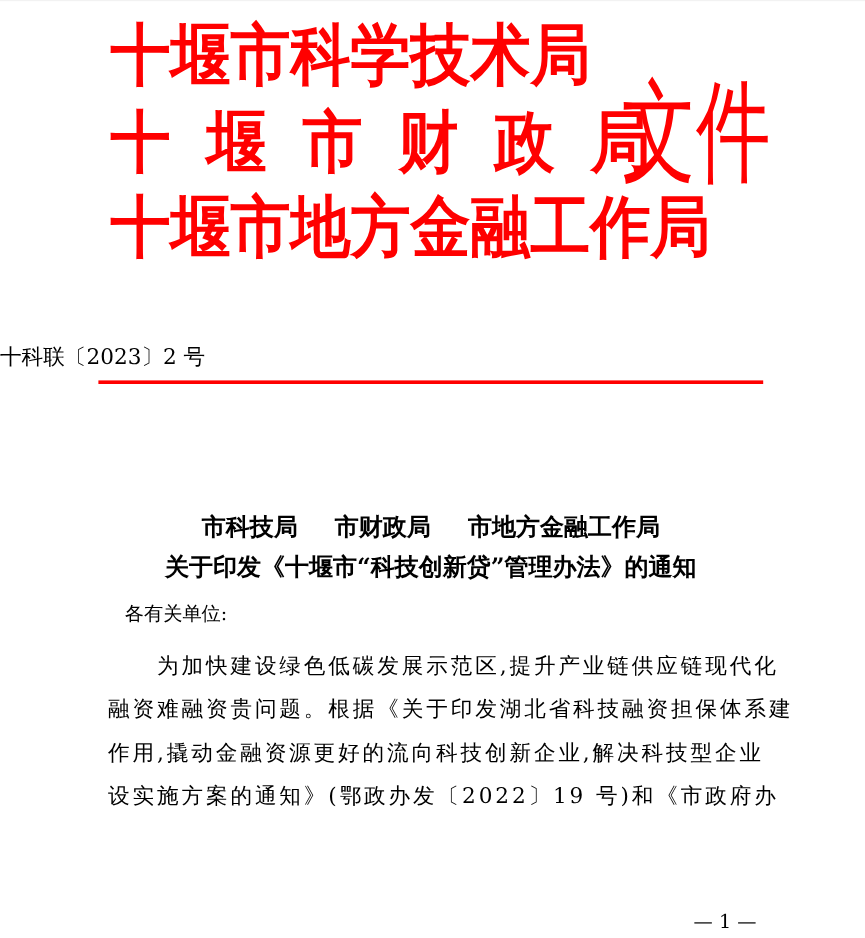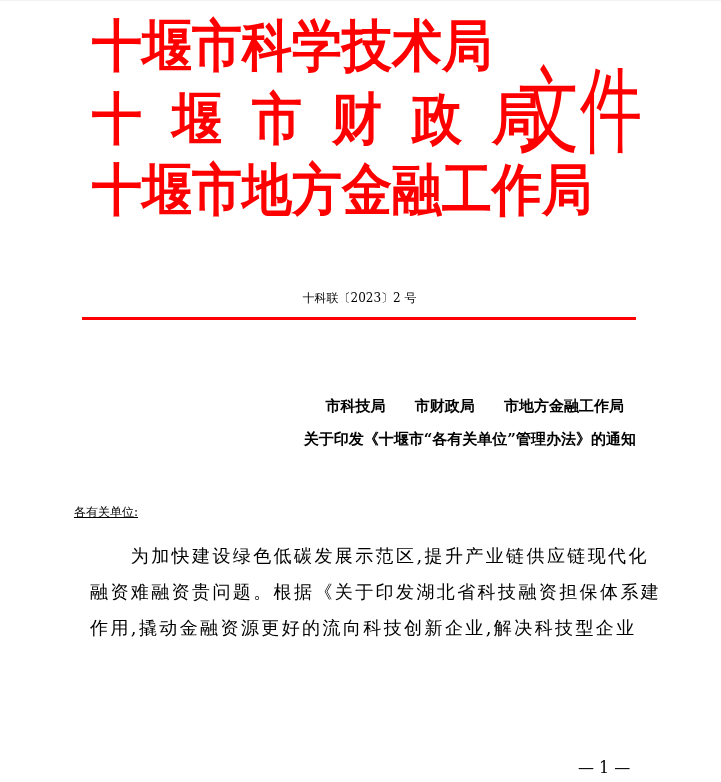--- a/index.html
+++ b/index.html
@@ -17,32 +17,32 @@
     .hdr-1 { top: 12px; letter-spacing: 0px; transform: scaleY(1.12); }
     .hdr-2 { top: 85px; letter-spacing: 30px; transform: scaleY(1.12); }
     .hdr-3 { top: 156px; letter-spacing: 0px; transform: scaleY(1.12); }
     .hdr-suffix {
       position: absolute; left: 518px; top: 58px; color: #ff0000;
       font-family: "DejaVu Serif", "Liberation Serif", serif;
       font-size: 62px; line-height: 70px; white-space: nowrap;
       transform: scaleY(1.5); transform-origin: left top;
     }
     .docnum {
-      position: absolute; left: 0; width: 719px; top: 287px; text-align: center;
-      font-size: 12px; line-height: 22px;
+      position: absolute; left: 0; width: 719px; top: 287px; text-align: left;
+      font-size: 18px; line-height: 22px;
     }
     .redrule { position: absolute; left: 82px; top: 317px; width: 554px; height: 3px; background: #ff0000; }
     .title {
-      position: absolute; left: 82px; width: 554px; text-align: right; font-weight: bold;
-      font-size: 15px; line-height: 28px; white-space: nowrap;
+      position: absolute; left: 82px; width: 554px; text-align: center; font-weight: bold;
+      font-size: 20px; line-height: 28px; white-space: nowrap; margin-top: 33px;
     }
     .title-1 { top: 392px; }
     .title-2 { top: 425px; }
     .title-1 span { margin: 0 12px; }
-    .salutation { position: absolute; left: 74px; top: 500px; font-size: 12px; line-height: 24px; text-decoration: underline; }
+    .salutation { position: absolute; left: 104px; top: 500px; font-size: 16px; line-height: 24px; }
     .para {
       position: absolute; left: 90px; top: 538px; width: 540px;
       font-size: 18px; line-height: 36px; letter-spacing: 2.4px;
       text-align: justify;
     }
     .para .line { display: block; white-space: nowrap; height: 36px; }
     .pagenum { position: absolute; left: 578px; top: 758px; font-size: 16px; line-height: 20px; white-space: nowrap; }
   </style>
 </head>
 <body>
@@ -55,23 +55,24 @@
 <div class="hdr-suffix">文件</div>
 
 <div class="docnum">十科联〔2023〕2 号</div>
 <div class="redrule"></div>
 
 <div class="title title-1">
   <span>市科技局</span>
   <span>市财政局</span>
   <span>市地方金融工作局</span>
 </div>
-<div class="title title-2">关于印发《十堰市“各有关单位”管理办法》的通知</div>
+<div class="title title-2">关于印发《十堰市“科技创新贷”管理办法》的通知</div>
 
 <div class="salutation">各有关单位:</div>
 
 <div class="para">
   <span class="line">　　为加快建设绿色低碳发展示范区,提升产业链供应链现代化</span>
   <span class="line">融资难融资贵问题。根据《关于印发湖北省科技融资担保体系建</span>
   <span class="line">作用,撬动金融资源更好的流向科技创新企业,解决科技型企业</span>
+  <span class="line">设实施方案的通知》(鄂政办发〔2022〕19 号)和《市政府办</span>
 </div>
 
 <div class="pagenum">— 1 —</div>
 
 </body></html>

